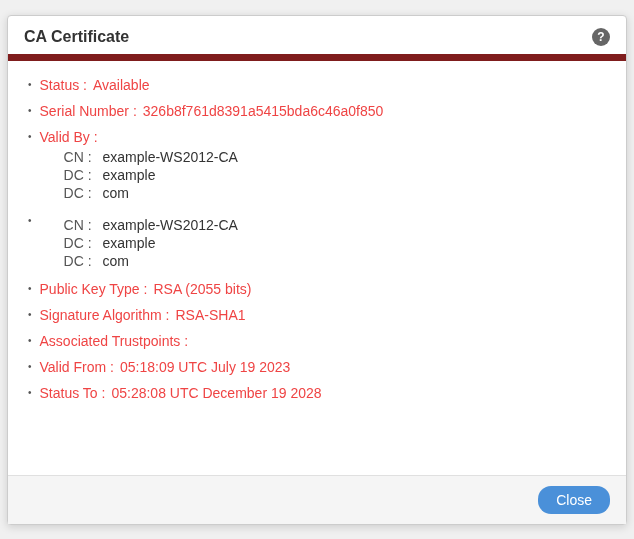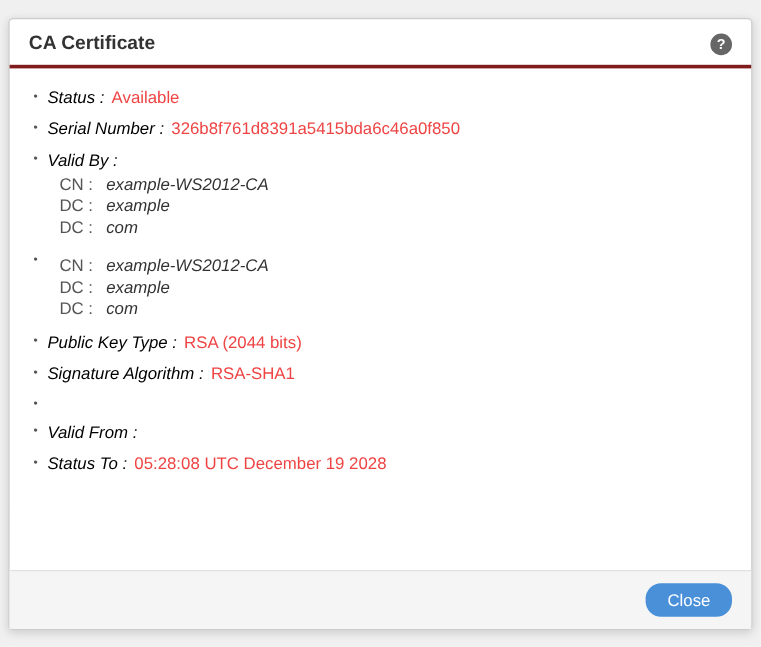--- a/index.html
+++ b/index.html
@@ -28,21 +28,21 @@
       display: flex;
       flex-direction: column;
       box-shadow: 0 2px 8px rgba(0,0,0,0.15);
     }
 
     .dialog-header {
       display: flex;
       justify-content: space-between;
       align-items: center;
       padding: 12px 16px 8px 16px;
-      border-bottom: 3px solid #7f1d1d;
+      border-bottom: 7px solid #7f1d1d;
     }
 
     .dialog-title {
       font-size: 16px;
       font-weight: bold;
       color: #333333;
     }
 
     .help-icon {
       width: 18px;
@@ -88,49 +88,48 @@
       flex: 1;
     }
 
     .field-row {
       display: flex;
       align-items: baseline;
     }
 
     .field-label {
       font-weight: normal;
-      color: #000000;
+      color: #ef4444;
       min-width: 0;
-      font-style: italic;
     }
 
     .field-value {
       color: #ef4444;
       margin-left: 6px;
     }
 
     .sub-fields {
       margin-top: 4px;
       margin-left: 10px;
     }
 
     .sub-field-row {
       display: flex;
       margin-bottom: 2px;
+      margin-left: 14px;
     }
 
     .sub-label {
       color: #555555;
       min-width: 35px;
     }
 
     .sub-value {
       color: #333333;
       margin-left: 4px;
-      font-style: italic;
     }
 
     .dialog-footer {
       display: flex;
       justify-content: flex-end;
       padding: 10px 16px;
       border-top: 1px solid #e0e0e0;
       background: #f5f5f5;
     }
 
@@ -217,48 +216,50 @@
             </div>
           </div>
         </div>
       </li>
 
       <li>
         <span class="bullet">•</span>
         <div class="field-content">
           <div class="field-row">
             <span class="field-label">Public Key Type :</span>
-            <span class="field-value">RSA (2044 bits)</span>
+            <span class="field-value">RSA (2055 bits)</span>
           </div>
         </div>
       </li>
 
       <li>
         <span class="bullet">•</span>
         <div class="field-content">
           <div class="field-row">
             <span class="field-label">Signature Algorithm :</span>
             <span class="field-value">RSA-SHA1</span>
           </div>
         </div>
       </li>
 
       <li>
         <span class="bullet">•</span>
         <div class="field-content">
           <div class="field-row">
+            <span class="field-label">Associated Trustpoints :</span>
           </div>
         </div>
       </li>
 
       <li>
         <span class="bullet">•</span>
         <div class="field-content">
           <div class="field-row">
             <span class="field-label">Valid From :</span>
+            <span class="field-value">05:18:09 UTC July 19 2023</span>
           </div>
         </div>
       </li>
 
       <li>
         <span class="bullet">•</span>
         <div class="field-content">
           <div class="field-row">
             <span class="field-label">Status To :</span>
             <span class="field-value">05:28:08 UTC December 19 2028</span>

